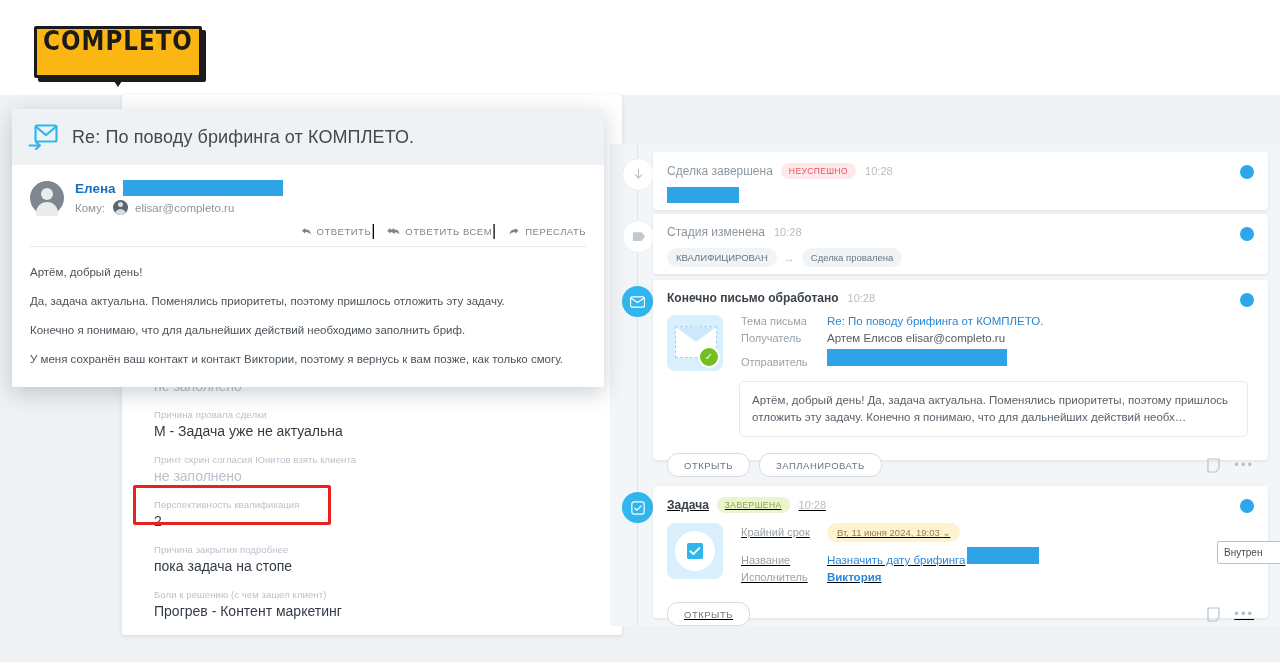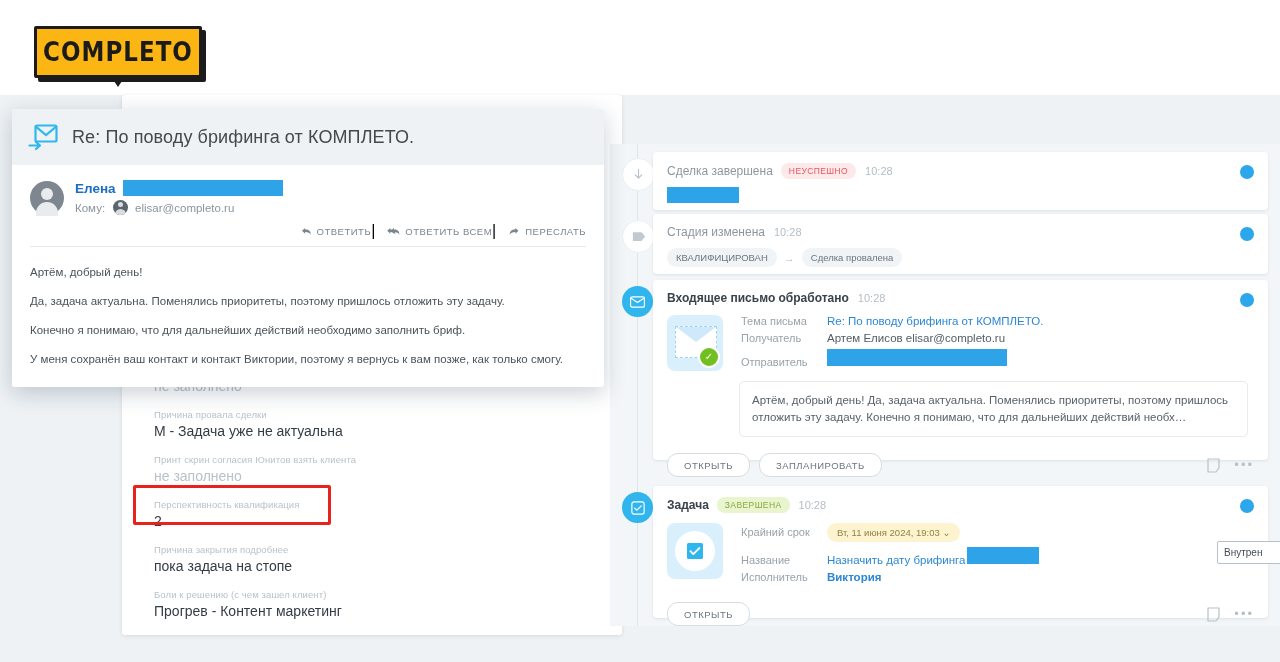--- a/index.html
+++ b/index.html
@@ -8,21 +8,21 @@
     background:#ffffff;
     font-family:"Liberation Sans","DejaVu Sans",sans-serif;
     -webkit-font-smoothing:antialiased;
   }
 
   
   #logo{
     position:absolute;left:34px;top:26px;width:162px;height:46px;
     background:#FBB614;border:3px solid #1b1b1b;border-radius:2px;
     box-shadow:4px 4px 0 #1b1b1b;
-    display:flex;align-items:center;justify-content:center;
+    display:flex;justify-content:center;
   }
   #logo .word{
     font-family:"DejaVu Sans",sans-serif;font-weight:bold;
     font-size:23px;letter-spacing:1px;color:#1b1b1b;
     transform:scaleY(1.18);
   }
   #logo .tail{
     position:absolute;left:50%;bottom:-12px;margin-left:-8px;
     width:0;height:0;border-left:8px solid transparent;
     border-right:8px solid transparent;border-top:12px solid #1b1b1b;
@@ -302,21 +302,21 @@
   <div class="tl-row" style="top:136px;">
     <div class="tl-bullet blue" style="top:6px;">
       <svg width="15" height="12" viewBox="0 0 16 12">
           <rect x="0.6" y="0.6" width="14.8" height="10.8" rx="1.6" fill="none" stroke="#fff" stroke-width="1.3"></rect>
           <path d="M1.6 2.2L8 6.6l6.4-4.4" fill="none" stroke="#fff" stroke-width="1.3" stroke-linecap="round"></path>
         </svg>
     </div>
     <div class="tl-connector" style="top:21px;"></div>
     <div class="tl-card" style="top:0;height:180px;">
       <div class="tl-head">
-        <span class="tl-title dark">Входящее письмо обработано</span>
+        <span class="tl-title dark">Конечно письмо обработано</span>
         <span class="tl-time">10:28</span>
       </div>
 
       <div style="display:flex;padding:10px 14px 0 14px;">
         <div class="mail-thumb">
           <div class="sheet"></div>
           <div class="check">✓</div>
         </div>
         <div style="margin-left:18px;flex:1 1 auto;">
           <div class="kv">
@@ -356,21 +356,21 @@
   </div>
 
   <div class="tl-row" style="top:342px;">
     <div class="tl-bullet blue" style="top:6px;">
       <svg width="14" height="14" viewBox="0 0 16 16">
           <rect x="1" y="1" width="14" height="14" rx="2.4" fill="none" stroke="#fff" stroke-width="1.3"></rect>
           <path d="M4.3 8.2l2.4 2.3 5-5" fill="none" stroke="#fff" stroke-width="1.4" stroke-linecap="round" stroke-linejoin="round"></path>
         </svg>
     </div>
     <div class="tl-connector" style="top:21px;"></div>
-    <div class="tl-card" style="top:0;height:132px;">
+    <div class="tl-card" style="top:0;height:132px;text-decoration:underline;">
       <div class="tl-head">
         <span class="tl-title dark">Задача</span>
         <span class="badge done">ЗАВЕРШЕНА</span>
         <span class="tl-time">10:28</span>
       </div>
 
       <div style="display:flex;padding:10px 14px 0 14px;">
         <div class="task-thumb">
           <div class="circ">
             <svg width="20" height="20" viewBox="0 0 20 20">

